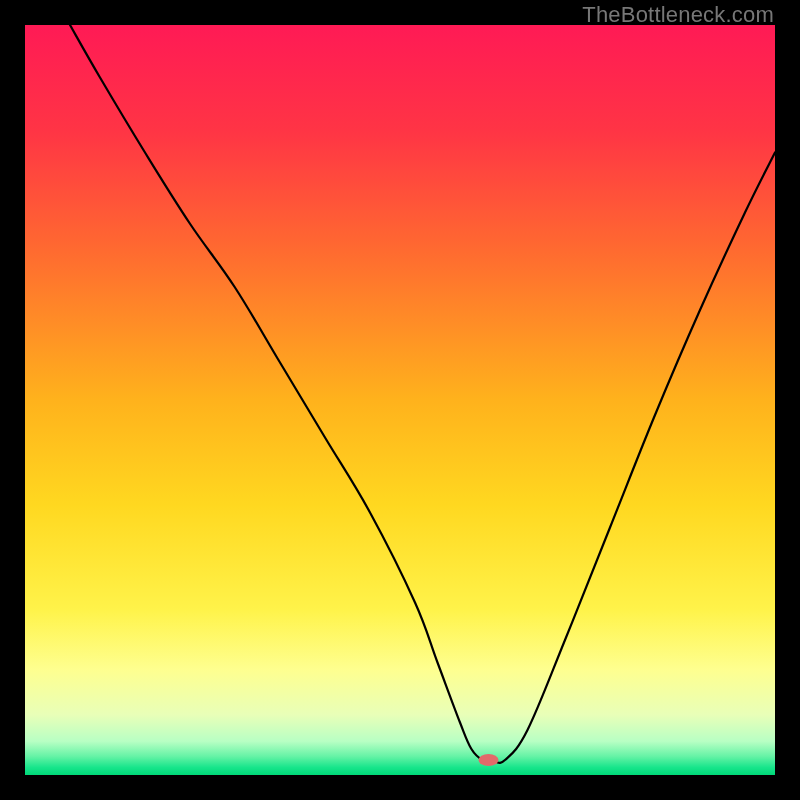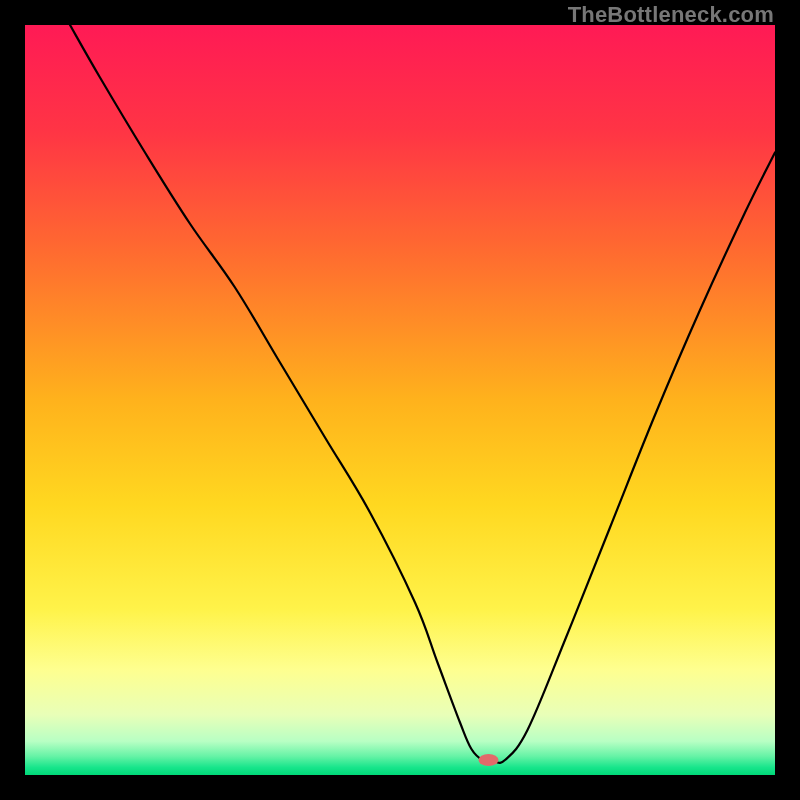--- a/index.html
+++ b/index.html
@@ -22,21 +22,21 @@
     left: 25px;
     top: 25px;
     width: 750px;
     height: 750px;
   }
   .watermark {
     position: absolute;
     top: 2px;
     right: 26px;
     font-size: 22px;
-    font-weight: 700;
+    font-weight: 400;
     color: #777;
     letter-spacing: 0.2px;
   }
   svg {
     display: block;
   }
 </style>
 </head>
 <body>
 

